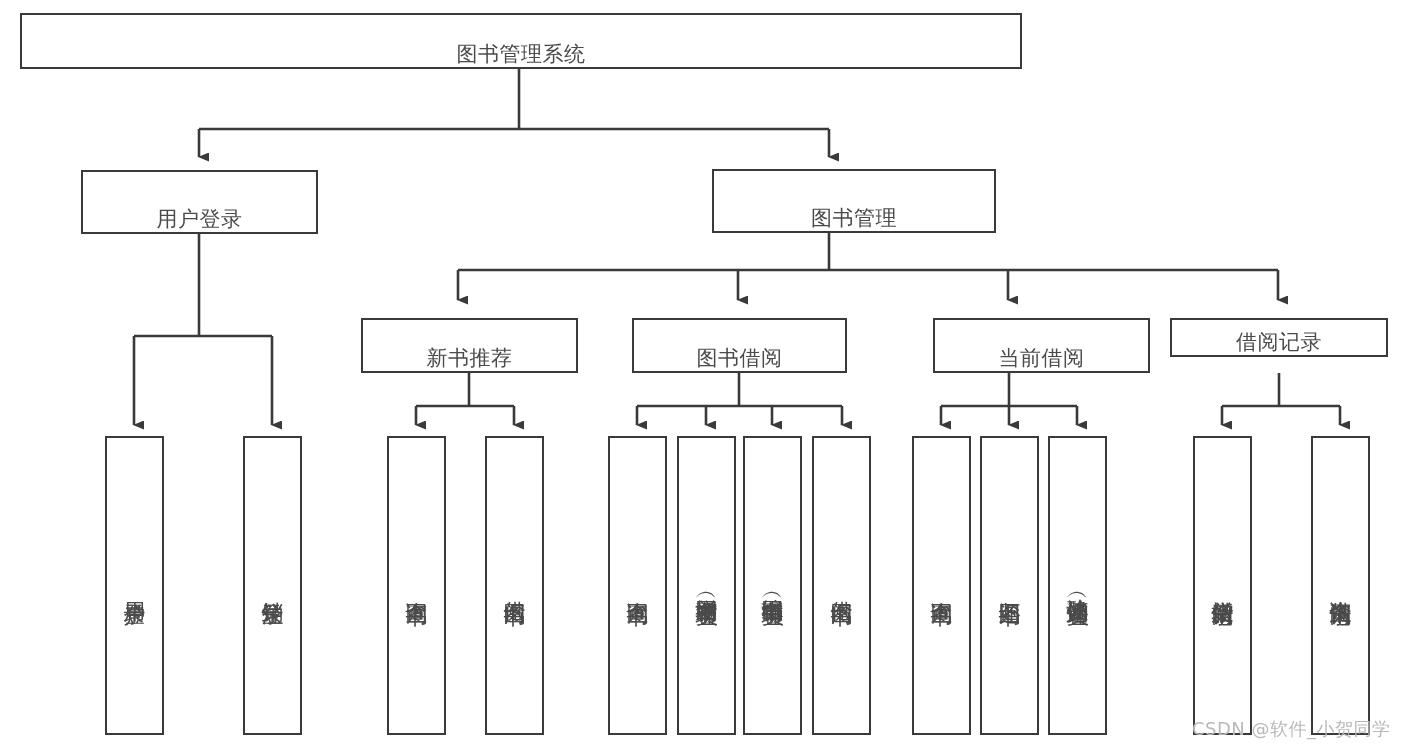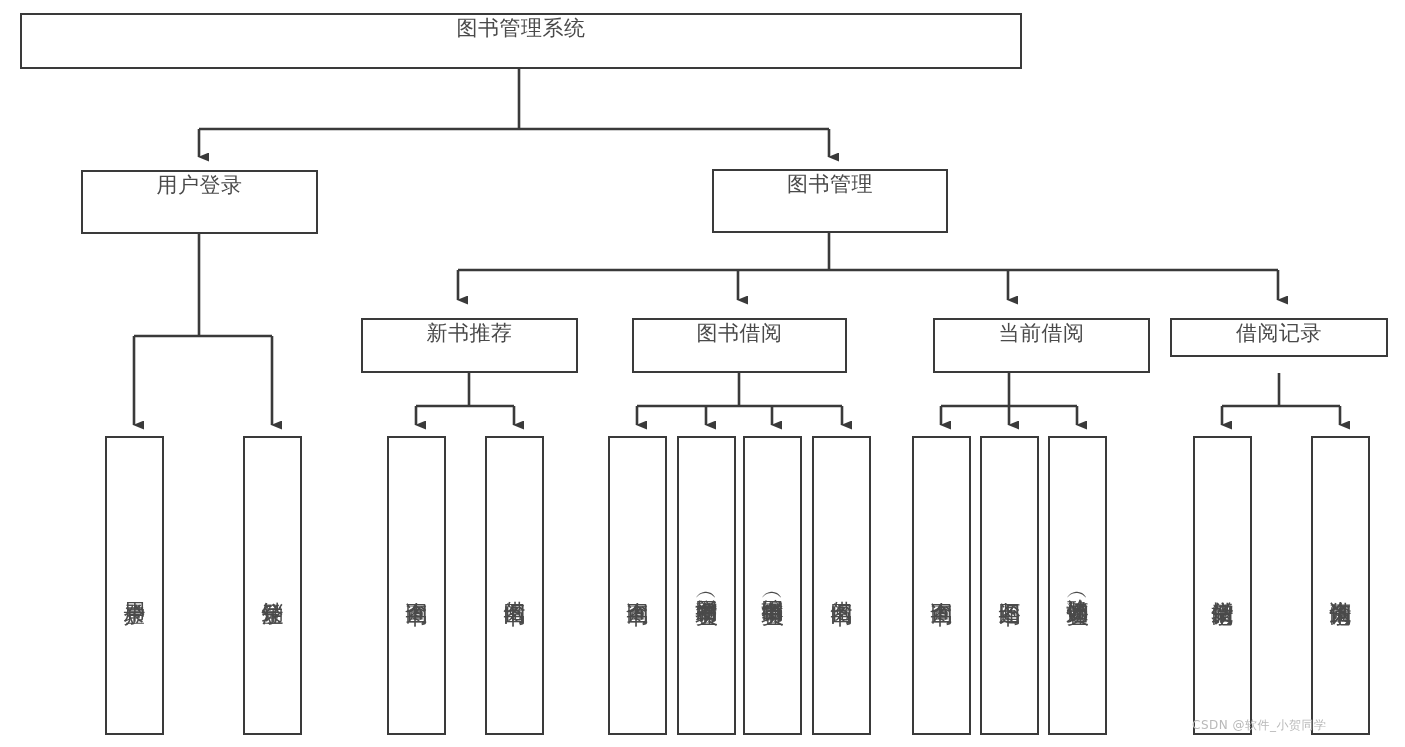--- a/index.html
+++ b/index.html
@@ -26,21 +26,21 @@
     width: 1405px;
     height: 747px;
     pointer-events: none;
   }
   .node {
     position: absolute;
     box-sizing: border-box;
     border: 2.5px solid #3a3a3a;
     background: #ffffff;
     display: flex;
-    align-items: flex-start;
+    align-items: flex-end;
     justify-content: center;
     color: #4a4a4a;
   }
   .node .label {
     font-size: 21px;
     line-height: 1.25;
     letter-spacing: 0.5px;
     white-space: nowrap;
     color: #4a4a4a;
   }
@@ -52,21 +52,21 @@
     writing-mode: vertical-rl;
     text-orientation: upright;
     font-size: 22px;
     line-height: 1.18;
     letter-spacing: 1px;
     white-space: nowrap;
     text-align: center;
   }
   .watermark {
     position: absolute;
-    font-size: 12px;
+    font-size: 18px;
     color: #b9b9b9;
     letter-spacing: 0.5px;
     white-space: nowrap;
     user-select: none;
   }
 </style>
 </head>
 <body>
 
 <div id="canvas">
@@ -121,21 +121,21 @@
     </g>
   </svg>
 
   <div class="node" style="left:20px; top:13px; width:1002px; height:56px;">
     <span class="label">图书管理系统</span>
   </div>
 
   <div class="node" style="left:81px; top:170px; width:237px; height:64px;">
     <span class="label">用户登录</span>
   </div>
-  <div class="node" style="left:712px; top:169px; width:236px; height:64px;">
+  <div class="node" style="left:712px; top:169px; width:284px; height:64px;">
     <span class="label">图书管理</span>
   </div>
 
   <div class="node" style="left:361px; top:318px; width:217px; height:55px;">
     <span class="label">新书推荐</span>
   </div>
   <div class="node" style="left:632px; top:318px; width:215px; height:55px;">
     <span class="label">图书借阅</span>
   </div>
   <div class="node" style="left:901px; top:318px; width:217px; height:55px;margin-left:32px;">

